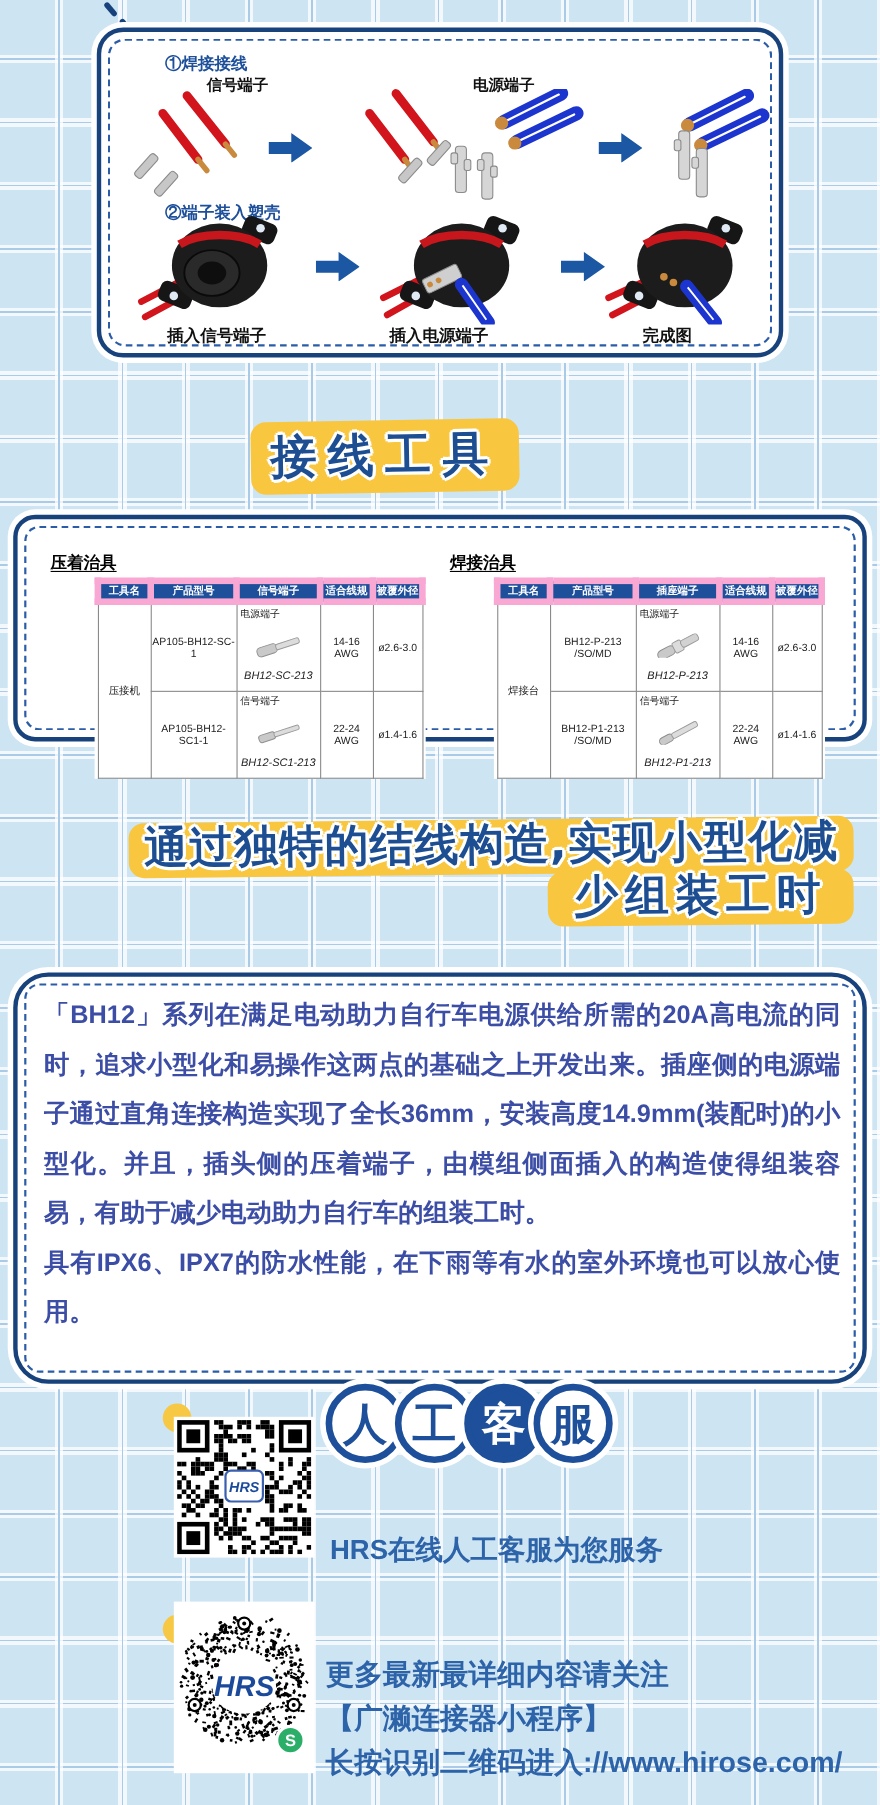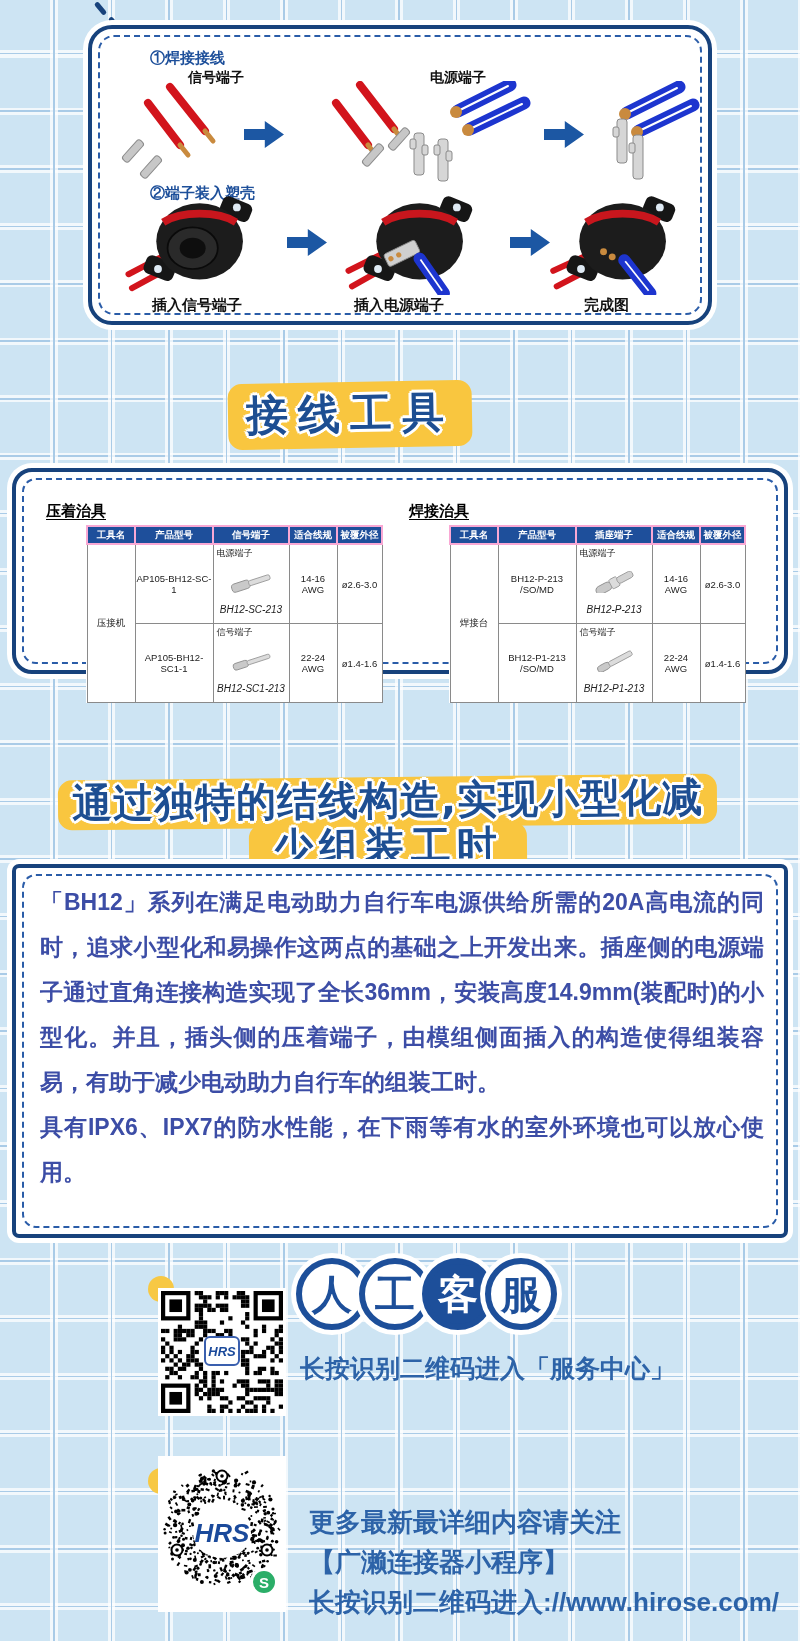--- a/index.html
+++ b/index.html
@@ -30,21 +30,21 @@
   .small-label { position:absolute; color:#111; font-weight:bold; font-size:14px; }
   .caption { position:absolute; color:#111; font-weight:bold; font-size:15px; }
   .blk-arrow { position:absolute; width:40px; height:27px; background:#1c57a3;
     clip-path:polygon(0 30%,52% 30%,52% 0,100% 50%,52% 100%,52% 70%,0 70%); }
 
   
   .tbl-heading { position:absolute; color:#000000; font-weight:bold; font-size:15px;
     text-decoration:underline; text-underline-offset:3px; }
   table.jig { position:absolute; border-collapse:collapse; table-layout:fixed; background:#fff; }
   table.jig th { background:#1e4f9b; color:#fff; font-size:9.5px; font-weight:bold;
-    border:2px solid #f9a8d4; height:18px; padding:0; }
+    border:6px solid #f9a8d4; height:18px; padding:0; }
   table.jig td { border:1px solid #8a8a8a; font-size:9.5px; color:#222; text-align:center;
     vertical-align:middle; height:57px; padding:1px; white-space:pre-line; }
   .term-cell { display:flex; flex-direction:column; align-items:center; justify-content:space-between; height:100%; }
   .term-type { align-self:flex-start; font-size:9px; color:#222; padding:1px 0 0 2px; }
   .term-part { font-size:10px; color:#222; padding-bottom:7px;font-style:italic; }
 
   
   .hl {
     display:inline-block; background:#f9c63f; border-radius:14px; padding:4px 18px 6px;
   }
@@ -70,21 +70,21 @@
     color:#1b4a9b; font-weight:900; font-style:italic; font-size:26px; }
   .mini-icon { position:absolute; left:92px; top:108px; width:28px; height:28px; border-radius:50%;
     background:#2bae68; border:3px solid #fff; color:#fff; font-weight:900; font-size:15px;
     display:flex; align-items:center; justify-content:center; }
   .svc-circles { position:absolute; display:flex; }
   .svc-circle { width:72px; height:72px; border-radius:50%; border:6px solid #1d4f9a; background:#fff;
     color:#1d4f9a; box-shadow:0 0 0 5px #fff; display:flex; align-items:center; justify-content:center;
     font-size:40px; font-weight:900; margin-left:-9px; }
   .svc-circle.inv { background:#1d4f9a; color:#fff; }
   .svc-text { position:absolute; color:#2d63a8; font-weight:bold; font-size:25px; white-space:nowrap; }
-  .mp-text { position:absolute; color:#2d63a8; font-weight:bold; font-size:26px; line-height:40px; white-space:nowrap;margin-left:13px; }
+  .mp-text { position:absolute; color:#2d63a8; font-weight:bold; font-size:26px; line-height:40px; white-space:nowrap; }
 </style>
 </head>
 <body>
 
 <div class="page">
 
   <div class="spark" style="left:98px; top:1px;"></div>
   <div class="spark" style="left:112px; top:16px;"></div>
 
   <div class="panel" style="left:88px; top:25px; width:624px; height:300px;">
@@ -338,34 +338,34 @@
             <span class="term-part">BH12-P1-213</span>
           </div>
         </td>
         <td>22-24 AWG</td>
         <td>ø1.4-1.6</td>
       </tr>
     </tbody>
       </table>
   </div>
 
-  <div class="abs" style="left:0; top:745px; width:776px; text-align:center; line-height:1;margin-top:32px;">
+  <div class="abs" style="left:0; top:745px; width:776px; text-align:right; line-height:1;">
     <div>
       <span class="hl" style="padding:3px 14px 7px; transform:rotate(-0.6deg);">
         <span class="big-blue" style="font-size:40px; letter-spacing:1px;">通过独特的结线构造,实现小型化减</span>
       </span>
     </div>
     <div style="margin-top:-4px;">
       <span class="hl" style="padding:3px 24px 7px; transform:rotate(-0.6deg);">
         <span class="big-blue" style="font-size:40px; letter-spacing:6px;">少组装工时</span>
       </span>
     </div>
   </div>
 
-  <div class="panel" style="left:12px; top:864px; width:776px; height:374px; border-radius:7px;">
+  <div class="panel" style="left:12px; top:884px; width:776px; height:374px; border-radius:32px;">
     <div class="dash" style="border-radius:14px;"></div>
     <div class="desc">
       <p>「BH12」系列在满足电动助力自行车电源供给所需的20A高电流的同时，追求小型化和易操作这两点的基础之上开发出来。插座侧的电源端子通过直角连接构造实现了全长36mm，安装高度14.9mm(装配时)的小型化。并且，插头侧的压着端子，由模组侧面插入的构造使得组装容易，有助于减少电动助力自行车的组装工时。</p>
       <p>具有IPX6、IPX7的防水性能，在下雨等有水的室外环境也可以放心使用。</p>
     </div>
   </div>
 
   <div class="dot" style="left:148px; top:1276px;"></div>
   <div class="qr-box" style="left:158px; top:1288px; width:128px; height:128px;">
     <div class="qr-pattern" id="qr1"><svg width="122" height="122" viewBox="0 0 122 122">
@@ -620,21 +620,21 @@
         </svg></div>
     <div class="qr-logo1">HRS</div>
   </div>
 
   <div class="svc-circles" style="left:305px; top:1258px;">
     <div class="svc-circle">人</div>
     <div class="svc-circle">工</div>
     <div class="svc-circle inv">客</div>
     <div class="svc-circle">服</div>
   </div>
-  <div class="svc-text" style="left:300px; top:1352px;">长按识别二维码进入「服务中心」</div>
+  <div class="svc-text" style="left:300px; top:1392px;">HRS在线人工客服为您服务</div>
 
   <div class="dot" style="left:148px; top:1468px;"></div>
   <div class="qr-box" style="left:158px; top:1456px; width:128px; height:156px;">
     <div class="qr-pattern" id="qr2" style="top:10px;"><svg width="122" height="122" viewBox="0 0 122 122">
           <rect width="122" height="122" fill="#fff"></rect>
           <rect x="27.7" y="36.5" width="3.3" height="1.7" fill="#000" transform="rotate(189 27.7 36.5)"></rect>
           <rect x="54.2" y="107.5" width="2.8" height="1.8" fill="#000" transform="rotate(317 54.2 107.5)"></rect>
           <circle cx="60.0" cy="24.2" r="1.6" fill="#000"></circle>
           <circle cx="43.0" cy="18.1" r="1.6" fill="#000"></circle>
           <rect x="75.9" y="36.6" width="1.7" height="1.9" fill="#000" transform="rotate(22 75.9 36.6)"></rect>

